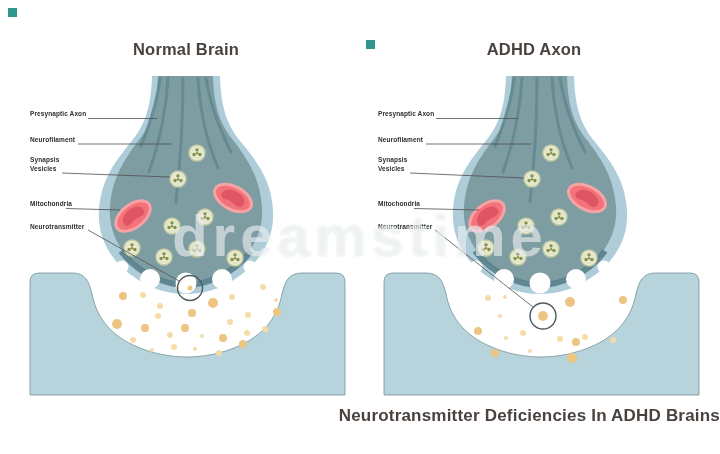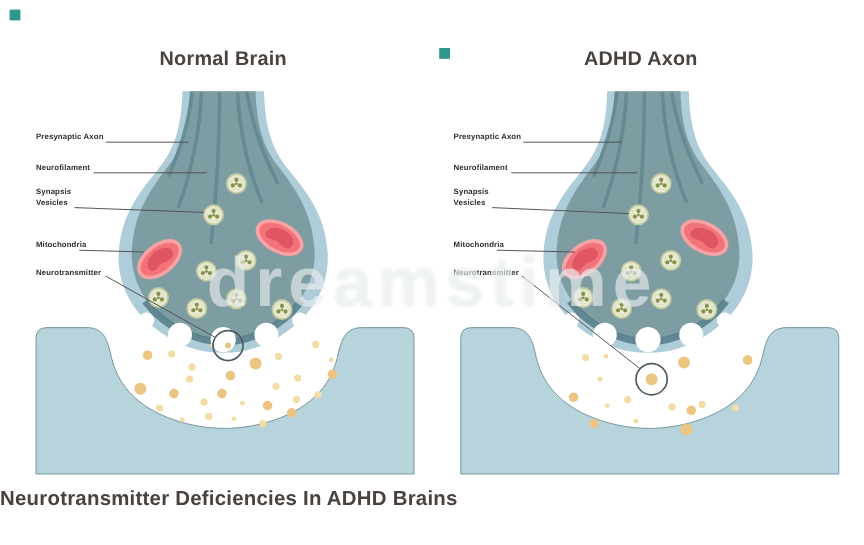--- a/index.html
+++ b/index.html
@@ -15,21 +15,21 @@
     font-size:16.5px;font-weight:700;letter-spacing:.2px;color:var(--title-color,#4a423e);
   }
   .panel svg{position:absolute;top:0;left:0;width:360px;height:400px;display:block;}
   .panel svg text{font:700 6.5px "Liberation Sans",sans-serif;fill:var(--label-color,#2e2e2e);letter-spacing:.1px;}
   .watermark{
     position:absolute;top:202px;left:0;width:720px;text-align:center;z-index:9;
     font-size:58px;font-weight:700;letter-spacing:5px;color:rgba(255,255,255,.52);
     text-shadow:0 0 2px rgba(145,165,175,.30);pointer-events:none;user-select:none;
   }
   .bottom-title{
-    position:absolute;top:406px;left:0;width:720px;text-align:left;
+    position:absolute;top:406px;left:0;width:720px;text-align:right;
     font-size:17px;font-weight:700;letter-spacing:.2px;color:var(--title-color,#4a423e);
   }
   .corner-square{position:absolute;width:9px;height:9px;background:var(--square-color,#2f968e);z-index:10;}
   .sq-left{left:8px;top:8px;}
   .sq-right{left:366px;top:40px;}
 </style>
 </head>
 <body>
 
 <div id="stage">

